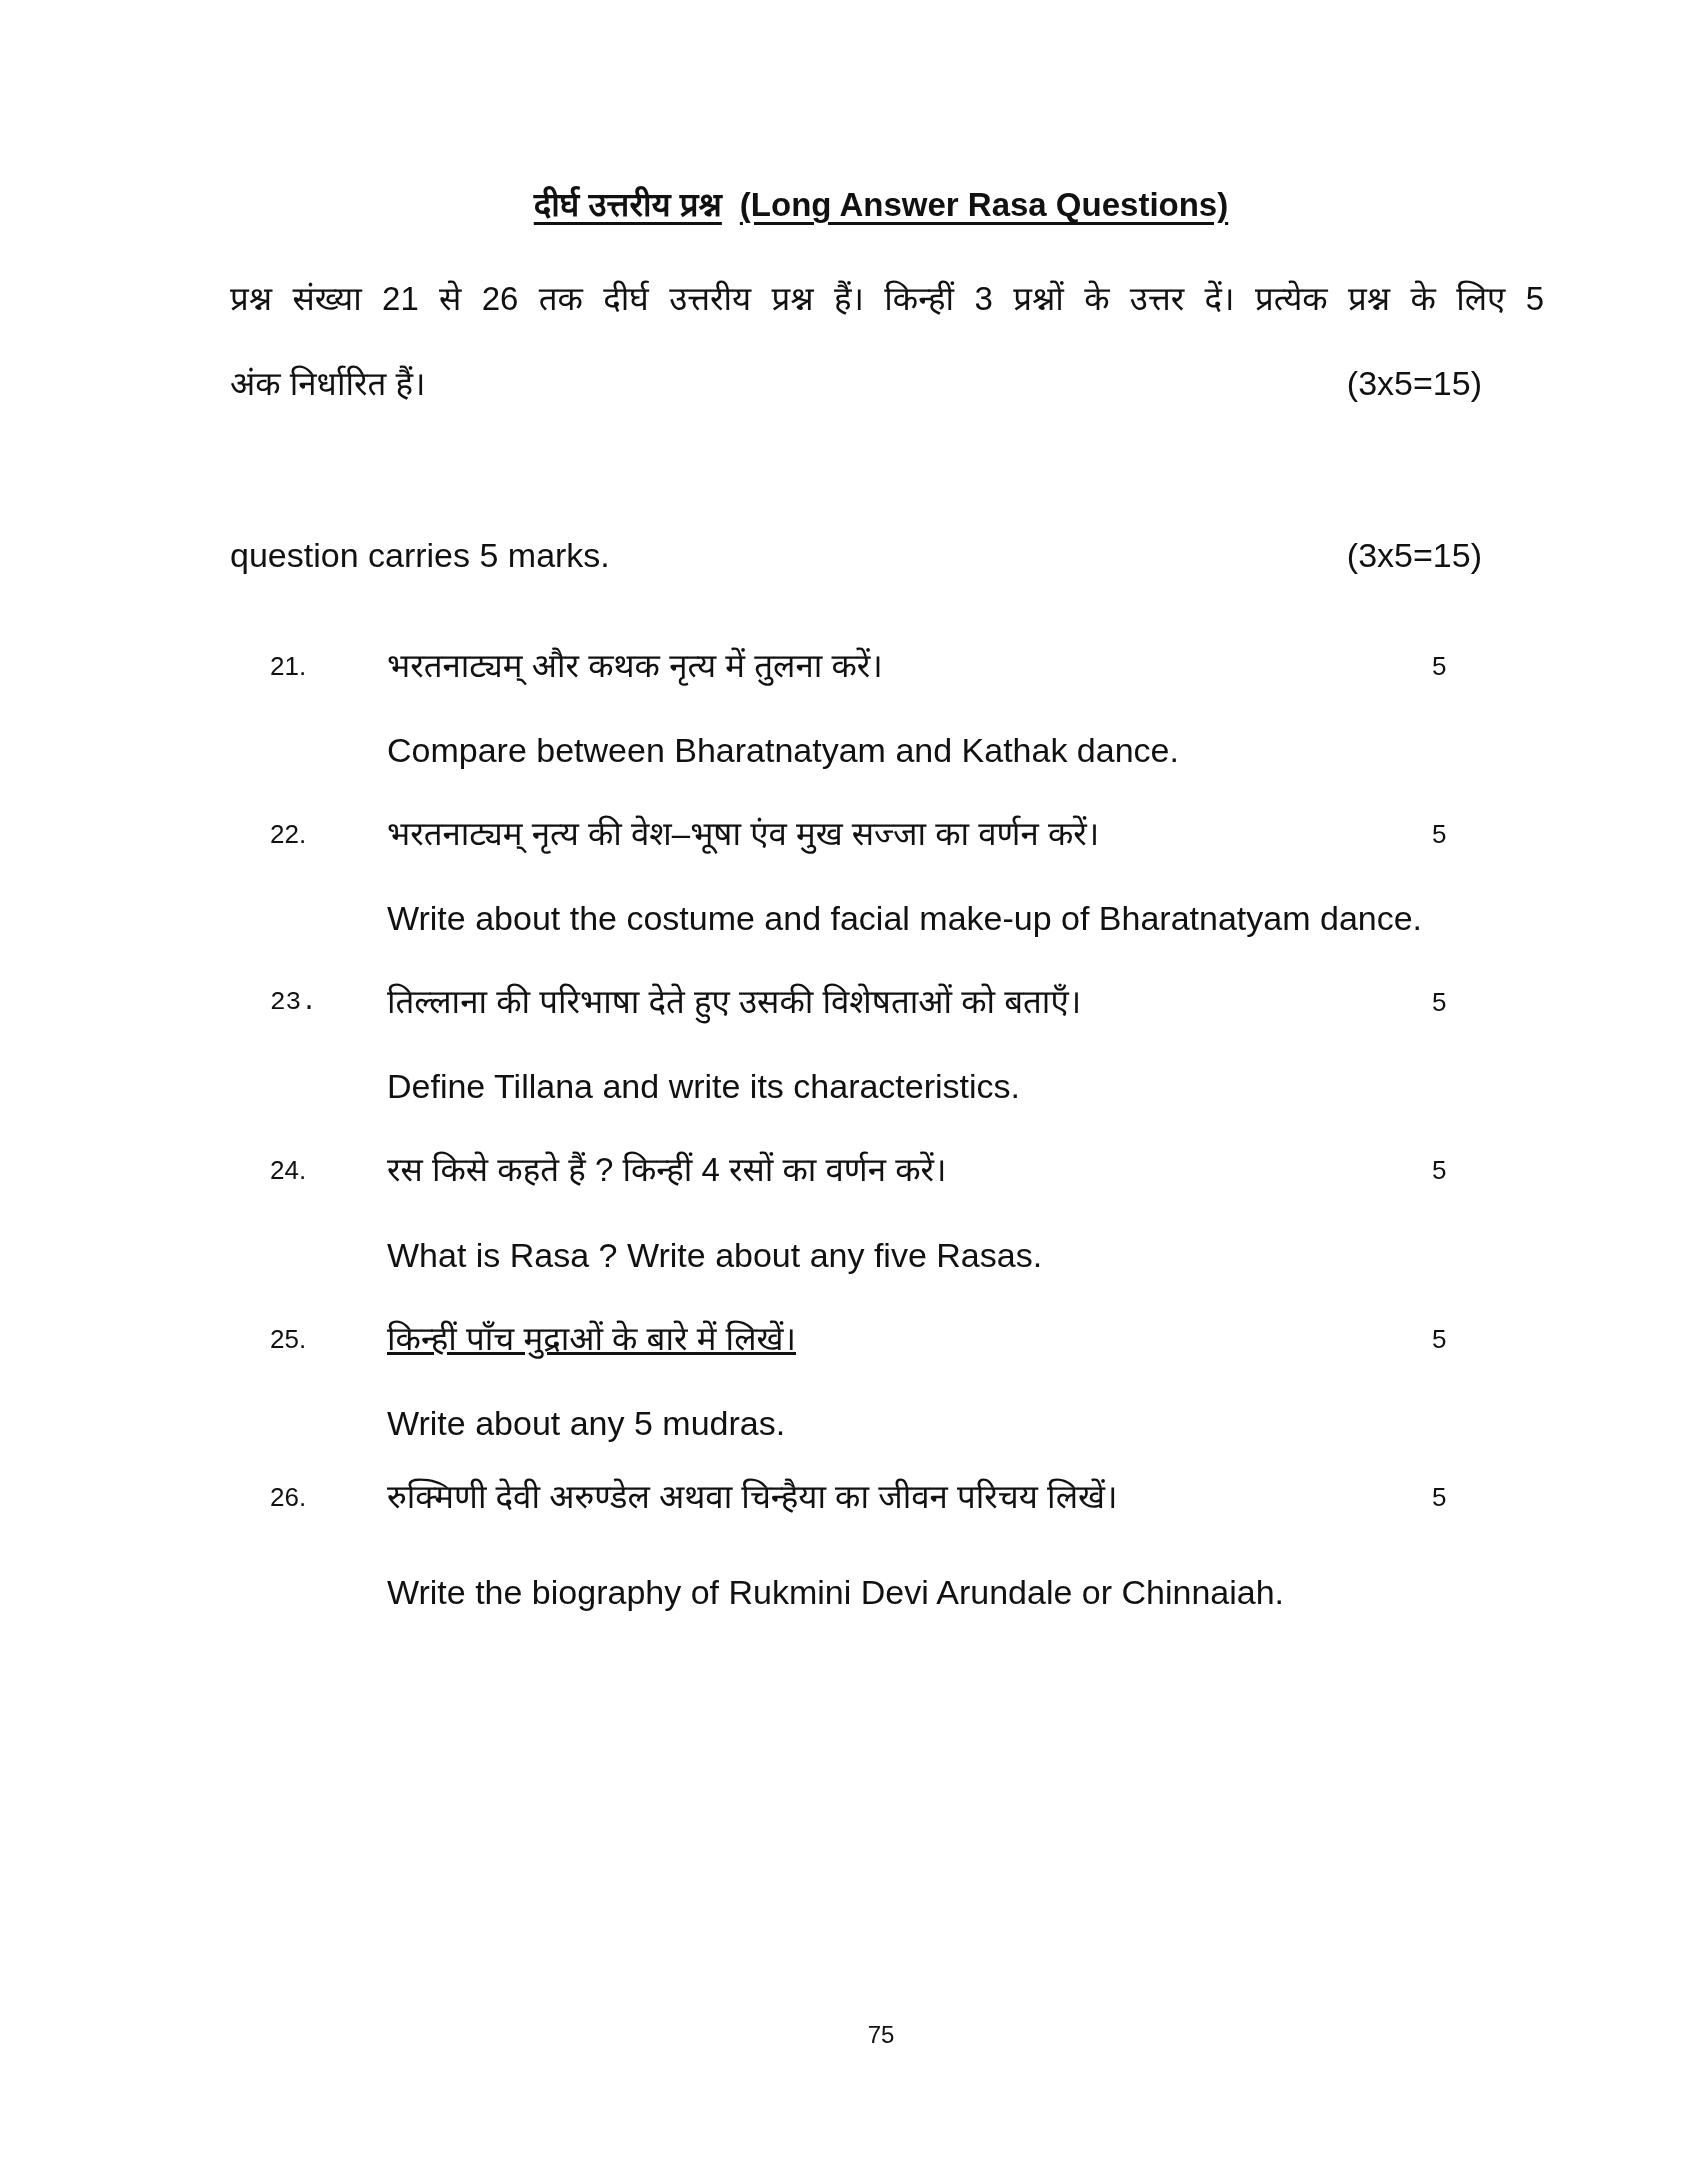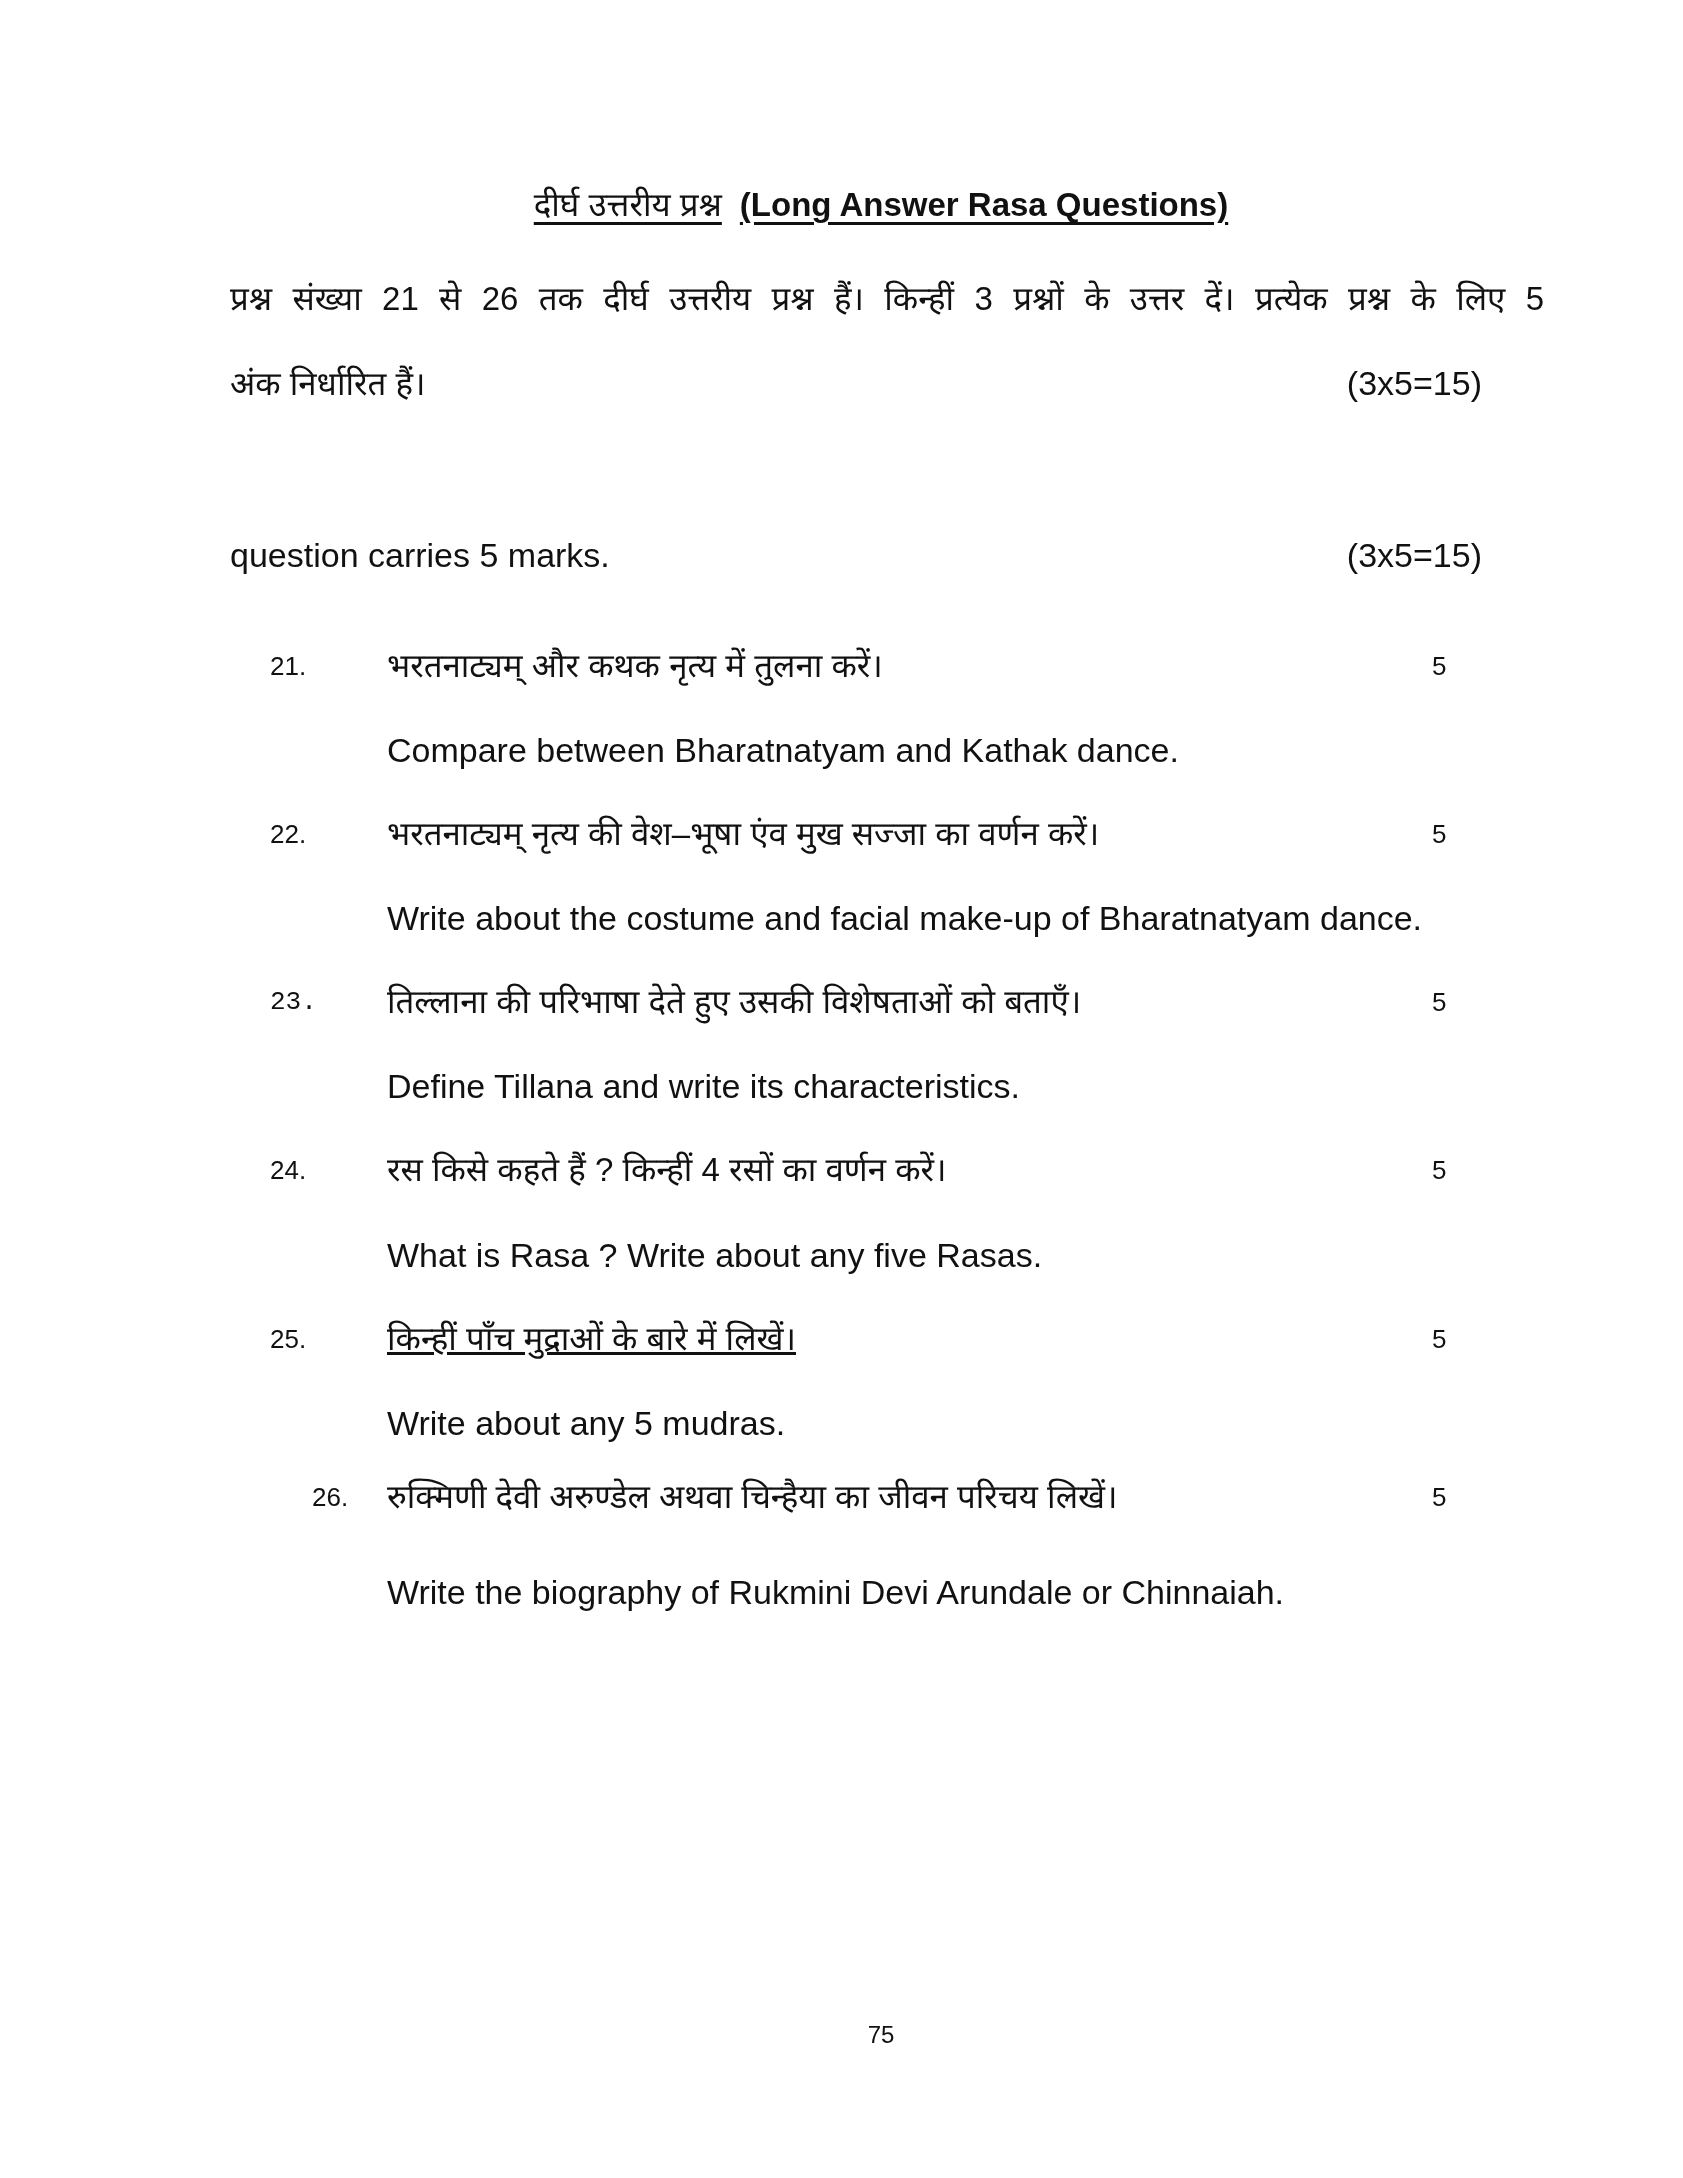--- a/index.html
+++ b/index.html
@@ -31,21 +31,21 @@
     font-weight: bold;
     line-height: 48px;
     white-space: nowrap;
   }
   .title span {
     text-decoration: underline;
     text-decoration-thickness: 3px;
     text-underline-offset: 6px;
   }
   .title .hi {
-    font-weight: normal;
+    font-weight: bold;
     margin-right: 18px;
   }
   .line {
     position: absolute;
     left: 230px;
     width: 1314px;
     height: 48px;
     line-height: 48px;
     font-size: 33px;
     white-space: nowrap;
@@ -139,21 +139,21 @@
   </div>
 
   <div>
     <div class="qnum" style="top:1315px;">25.</div>
     <div class="qtext" style="top:1315px;text-decoration:underline;">किन्हीं पाँच मुद्राओं के बारे में लिखें।</div>
     <div class="qmark" style="top:1315px;">5</div>
     <div class="qtext en" style="top:1399px;">Write about any 5 mudras.</div>
   </div>
 
   <div>
-    <div class="qnum" style="top:1473px;margin-left:42px;">26.</div>
+    <div class="qnum" style="top:1473px;">26.</div>
     <div class="qtext" style="top:1473px;">रुक्मिणी देवी अरुण्डेल अथवा चिन्हैया का जीवन परिचय लिखें।</div>
     <div class="qmark" style="top:1473px;">5</div>
     <div class="qtext en" style="top:1568px;">Write the biography of Rukmini Devi Arundale or Chinnaiah.</div>
   </div>
 
   <div class="page-number">75</div>
 
 </div>
 
 

